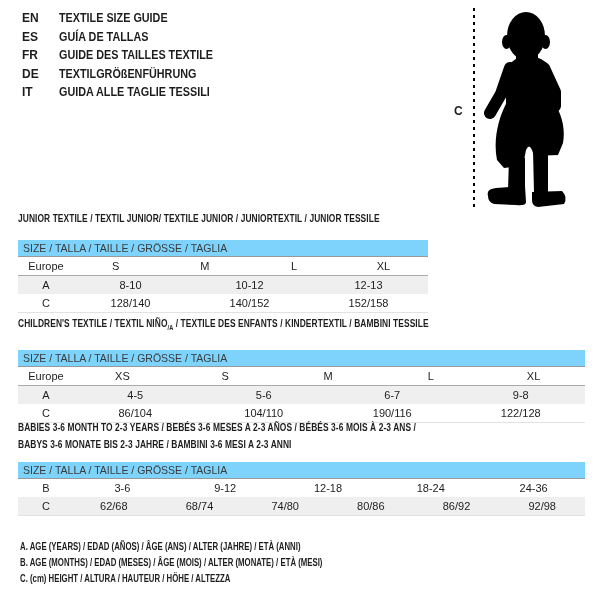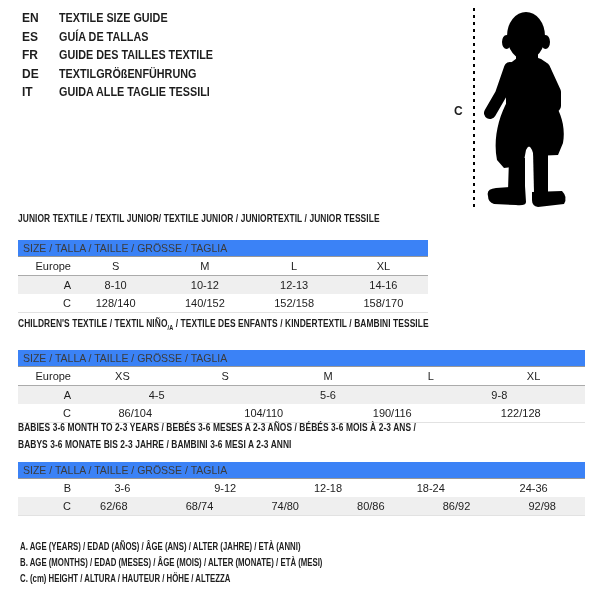--- a/index.html
+++ b/index.html
@@ -19,29 +19,29 @@
   .marker-c{position:absolute;left:4px;top:104px;font-weight:700;font-size:12px;}
   .silhouette{position:absolute;left:30px;top:0;width:120px;height:215px;}
   
   .section{position:absolute;left:18px;}
   .section-title{font-weight:700;font-size:10.5px;line-height:14px;white-space:nowrap;
     transform:scaleX(0.8);transform-origin:0 50%;letter-spacing:0.1px;}
   .title-wrap{margin-bottom:15px;}
   .title-wrap.two-line{margin-bottom:9px;}
   .title-wrap.two-line .section-title{line-height:17px;}
   .section-title sub{font-size:7px;}
-  .size-bar{height:16px;line-height:16px;background:#3b82f6;color:#3b3b3b;
+  .size-bar{height:16px;line-height:16px;background:#7dd3fc;color:#3b3b3b;
     font-size:10.5px;padding-left:5px;border-bottom:1px solid #989898;
     white-space:nowrap;overflow:hidden;}
   .ttable{border-bottom:1px solid #e2e2e2;}
   .trow{display:flex;height:18px;line-height:18px;font-size:11px;}
   .trow.shaded{background:#efefef;}
   .trow.divider{border-bottom:1px solid #ababab;}
   .tcell{flex:1;text-align:center;}
-  .tcell.label{flex:0 0 50px;text-align:right;padding-left:3px;}
+  .tcell.label{flex:0 0 50px;text-align:center;padding-left:3px;}
   #sec-junior{top:211px;width:410px;}
   #sec-children{top:316px;width:567px;}
   #sec-babies{top:419px;width:567px;}
   
   .notes{position:absolute;left:20px;top:539px;}
   .note-line{font-weight:700;font-size:10px;line-height:16px;white-space:nowrap;
     transform:scaleX(0.78);transform-origin:0 50%;}
 </style>
 </head>
 <body>
@@ -103,28 +103,26 @@
           <div class="tcell">S</div>
           <div class="tcell">M</div>
           <div class="tcell">L</div>
           <div class="tcell">XL</div>
         </div>
         <div class="trow shaded">
           <div class="tcell label">A</div>
           <div class="tcell">8-10</div>
           <div class="tcell">10-12</div>
           <div class="tcell">12-13</div>
-          <div class="tcell">14-16</div>
         </div>
         <div class="trow">
           <div class="tcell label">C</div>
           <div class="tcell">128/140</div>
           <div class="tcell">140/152</div>
           <div class="tcell">152/158</div>
-          <div class="tcell">158/170</div>
         </div>
       </div>
   </div>
 
   <div class="section" id="sec-children">
     <div class="title-wrap">
       <div class="section-title"><span>CHILDREN'S TEXTILE / TEXTIL NIÑO</span><sub>/A</sub><span> / TEXTILE DES ENFANTS / KINDERTEXTIL / BAMBINI TESSILE</span></div>
     </div>
     <div class="size-bar">SIZE / TALLA / TAILLE / GRÖSSE / TAGLIA</div>
     <div class="ttable">
@@ -133,20 +131,21 @@
           <div class="tcell">XS</div>
           <div class="tcell">S</div>
           <div class="tcell">M</div>
           <div class="tcell">L</div>
           <div class="tcell">XL</div>
         </div>
         <div class="trow shaded">
           <div class="tcell label">A</div>
           <div class="tcell">4-5</div>
           <div class="tcell">5-6</div>
+          <div class="tcell">6-7</div>
           <div class="tcell">9-8</div>
         </div>
         <div class="trow">
           <div class="tcell label">C</div>
           <div class="tcell">86/104</div>
           <div class="tcell">104/110</div>
           <div class="tcell">190/116</div>
           <div class="tcell">122/128</div>
         </div>
       </div>

